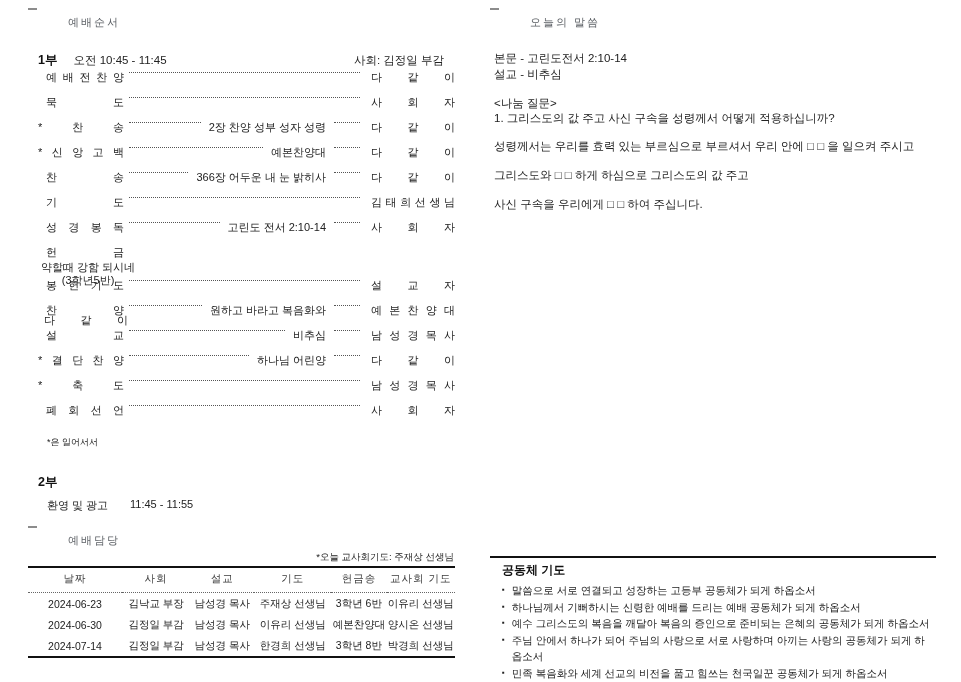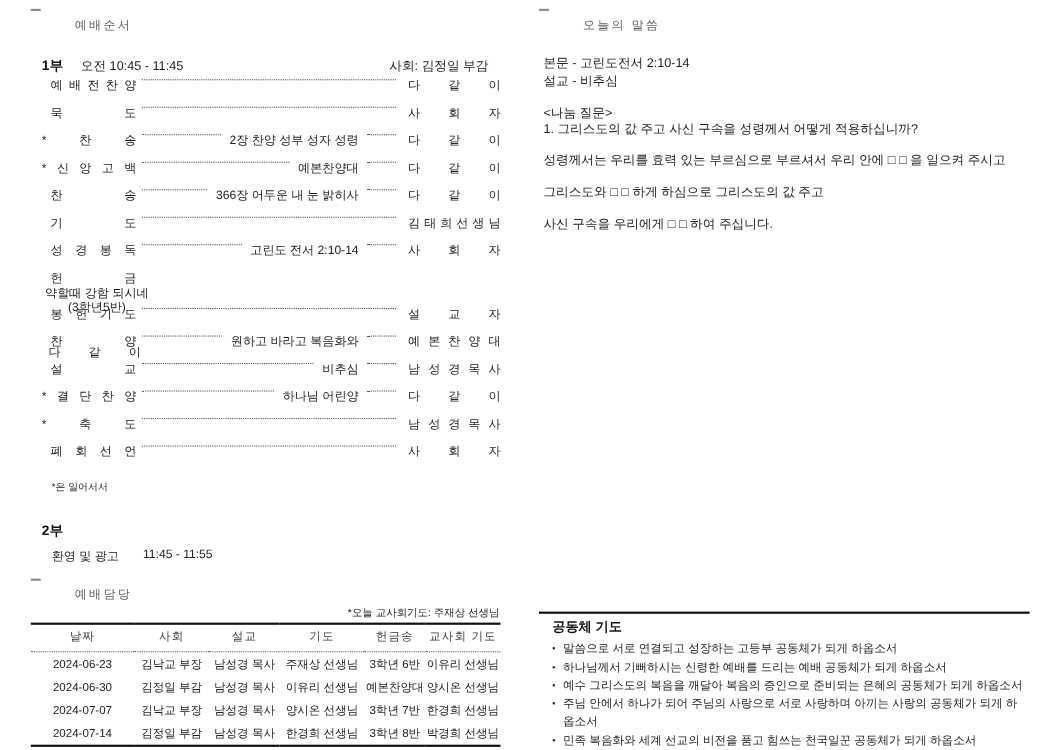--- a/index.html
+++ b/index.html
@@ -220,28 +220,20 @@
           </tr>
           <tr>
             <td>2024-06-30</td>
             <td>김정일 부감</td>
             <td>남성경 목사</td>
             <td>이유리 선생님</td>
             <td>예본찬양대</td>
             <td>양시온 선생님</td>
           </tr>
           <tr>
-            <td>2024-07-07</td>
-            <td>김낙교 부장</td>
-            <td>남성경 목사</td>
-            <td>양시온 선생님</td>
-            <td>3학년 7반</td>
-            <td>한경희 선생님</td>
-          </tr>
-          <tr>
             <td>2024-07-14</td>
             <td>김정일 부감</td>
             <td>남성경 목사</td>
             <td>한경희 선생님</td>
             <td>3학년 8반</td>
             <td>박경희 선생님</td>
           </tr>
         </tbody>
       </table>
     </div>

